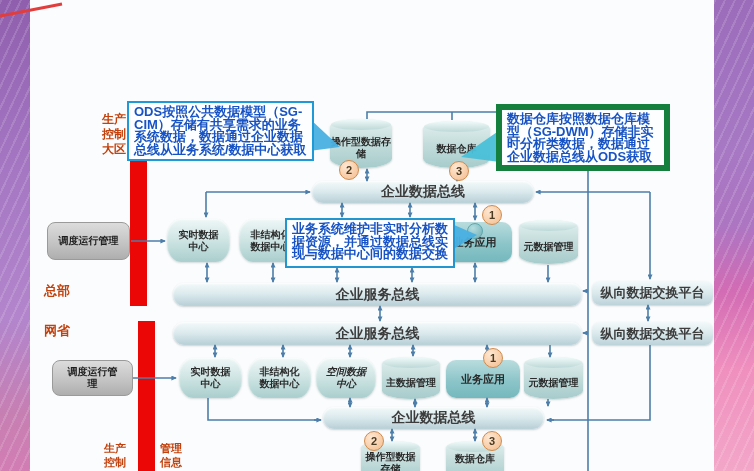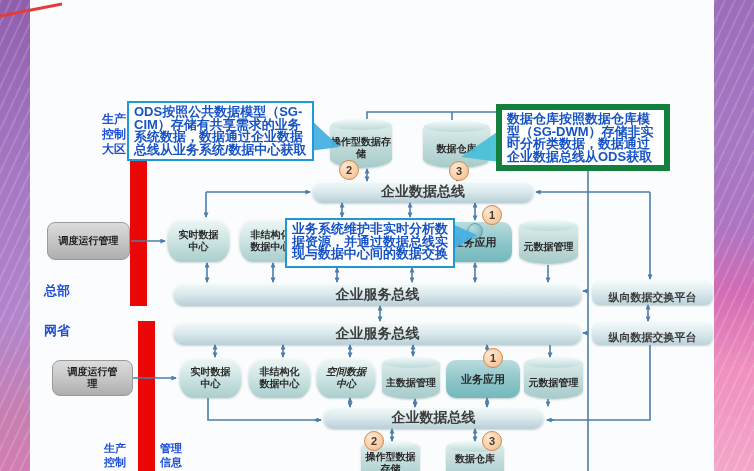--- a/index.html
+++ b/index.html
@@ -18,21 +18,21 @@
     background:linear-gradient(180deg,#9a6cba 0%,#a678c4 30%,#ad75c2 48%,#d36cb4 62%,#ef8fbe 78%,#f3a6c8 100%);
   }
   .strip::after{
     content:'';position:absolute;inset:0;
     background:repeating-linear-gradient(115deg,rgba(255,255,255,.14) 0 2px,rgba(255,255,255,0) 2px 9px);
   }
   .title{
     position:absolute;left:233px;top:26px;width:470px;z-index:1;
     color:#25317f;font-size:20px;font-weight:700;line-height:28px;text-align:center;
   }
-  .region-label{position:absolute;color:#1d4ed8;font-weight:700;z-index:1;}
+  .region-label{position:absolute;color:#c2410c;font-weight:700;z-index:1;}
   .lbl-prod-zone{left:102px;top:112px;width:28px;font-size:12px;line-height:15px;word-break:break-all;}
   .lbl-hq{left:44px;top:282px;font-size:13px;}
   .lbl-province{left:44px;top:322px;font-size:13px;}
   .lbl-prod-bottom{left:104px;top:441px;width:26px;font-size:11px;line-height:14px;word-break:break-all;}
   .lbl-mgmt-bottom{left:160px;top:441px;width:26px;font-size:11px;line-height:14px;word-break:break-all;}
   .redbar{position:absolute;width:17px;background:#ec0707;z-index:1;}
   .redbar-1{left:130px;top:159px;height:147px;}
   .redbar-2{left:138px;top:321px;height:150px;}
   .callout{
     position:absolute;z-index:4;background:#fdfeff;
@@ -70,24 +70,23 @@
   .pin{
     position:absolute;left:467px;top:223px;width:16px;height:16px;border-radius:50%;z-index:2;
     background:radial-gradient(circle at 35% 30%,#b5dde0,#6fb0b6);border:1px solid #5ea7ac;box-sizing:border-box;
   }
   .bus{
     font-size:14px;color:#3c3c3c;border-radius:11px;
     background:linear-gradient(180deg,#f3f9fa 0%,#ddebee 45%,#b7cfd7 100%);
     box-shadow:inset 0 1px 2px rgba(255,255,255,.9),0 1px 2px rgba(90,110,120,.3);
   }
   .vplat{
-    font-size:11px;color:#3c3c3c;border-radius:8px;
+    font-size:13px;color:#3c3c3c;border-radius:8px;
     background:linear-gradient(180deg,#f3f9fa 0%,#ddebee 45%,#bcd3da 100%);
     box-shadow:0 1px 2px rgba(90,110,120,.3);
-    align-items:flex-end;
   }
   .graybox{
     font-size:10px;line-height:12.5px;border-radius:8px;padding:14px 10px;
     background:linear-gradient(180deg,#dcdcdc 0%,#c2c2c2 60%,#aeaeae 100%);
     border:1px solid #9a9a9a;color:#1d1d1d;
   }
   .badge{
     position:absolute;width:20px;height:20px;border-radius:50%;z-index:5;
     background:radial-gradient(circle at 35% 30%,#fde8d2,#f4bc8c);
     border:1px solid #cf8a4e;color:#4a3a22;font-size:11px;font-weight:700;

